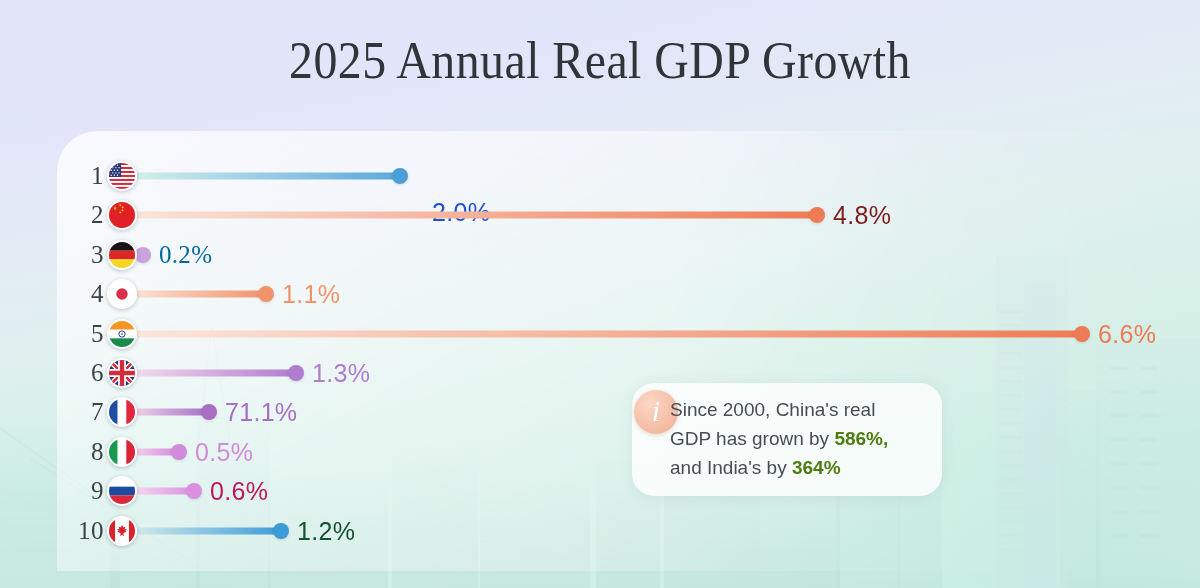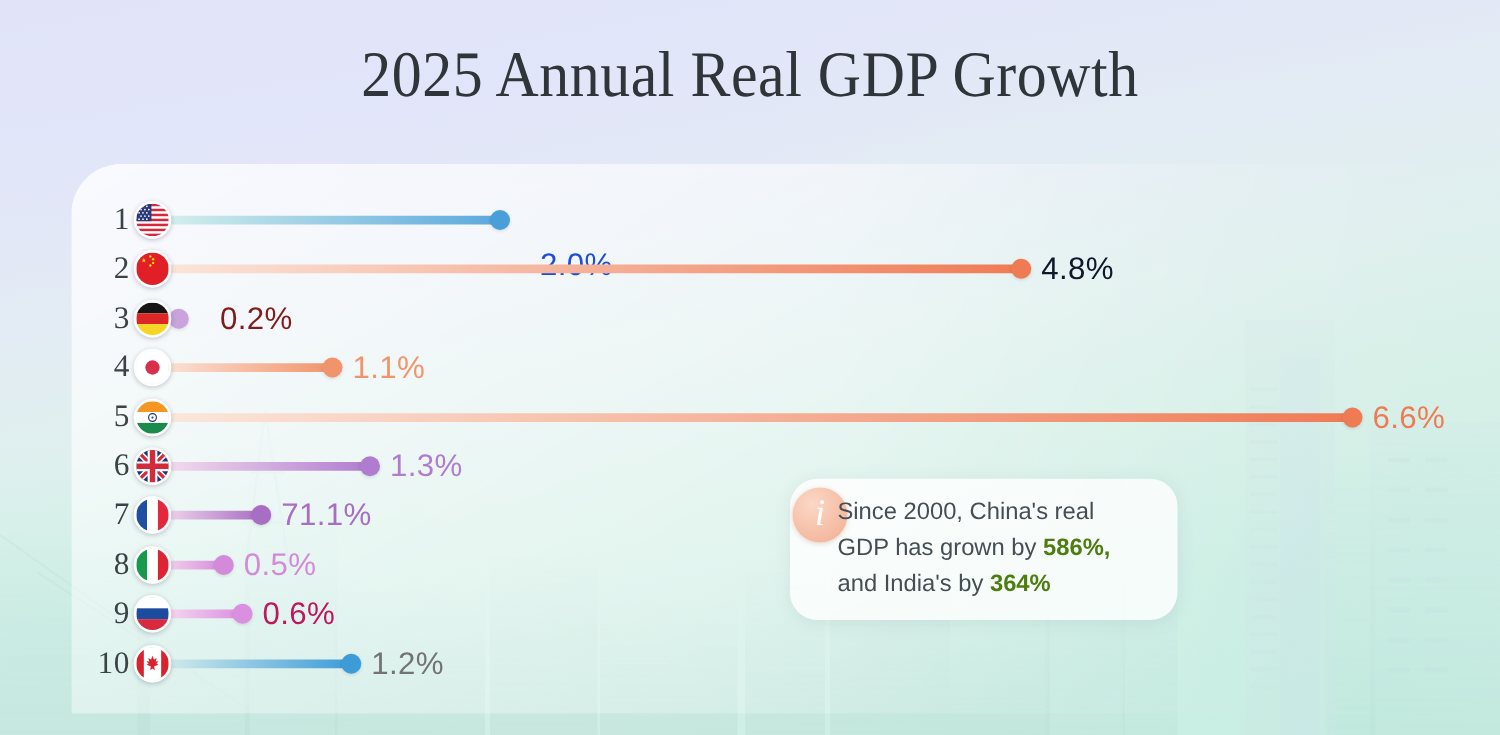--- a/index.html
+++ b/index.html
@@ -348,36 +348,36 @@
           <rect width="30" height="30" fill="#e01f26"></rect>
     <g fill="#ffdd00">
             <polygon points="7,5 8.5,9.2 5,6.6 9,6.6 5.5,9.2"></polygon>
     <circle cx="13" cy="3.6" r="1.1"></circle>
             <circle cx="15.6" cy="6.2" r="1.1"></circle>
             <circle cx="15.6" cy="9.6" r="1.1"></circle>
             <circle cx="13" cy="12" r="1.1"></circle>
           </g>
         </svg>
       </div>
-      <div class="value" style="left: 833px; color: #0f172a;">4.8%</div>
+      <div class="value" style="left: 833px; color: #7f1d1d;">4.8%</div>
     </div>
     <div class="row" style="top: 235.8px;">
       <div class="rank">3</div>
       <div class="track-wrap" style="width: 21px;">
         <div class="track" style="width: 21px; background: linear-gradient(to right, rgb(243, 228, 240) 0%, rgb(201, 163, 220) 100%);"></div>
         <div class="dot" style="left: 21px; background: rgb(201, 163, 220);"></div>
       </div>
       <div class="flag" title="Germany">
         <svg viewBox="0 0 30 30">
           <rect width="30" height="10" fill="#151515"></rect>
           <rect y="10" width="30" height="10" fill="#dd2727"></rect>
           <rect y="20" width="30" height="10" fill="#f6d625"></rect>
         </svg>
       </div>
-      <div class="value" style="left: 176px; color: #7f1d1d;">0.2%</div>
+      <div class="value" style="left: 159px; color: #0369a1; font-family: Liberation Serif, serif;">0.2%</div>
     </div>
     <div class="row" style="top: 275.2px;">
       <div class="rank">4</div>
       <div class="track-wrap" style="width: 144px;">
         <div class="track" style="width: 144px; background: linear-gradient(to right, rgb(251, 232, 222) 0%, rgb(242, 148, 107) 100%);"></div>
         <div class="dot" style="left: 144px; background: rgb(242, 148, 107);"></div>
       </div>
       <div class="flag" title="Japan">
         <svg viewBox="0 0 30 30">
           <rect width="30" height="30" fill="#ffffff"></rect>
@@ -472,21 +472,21 @@
         <div class="dot" style="left: 159px; background: rgb(61, 155, 216);"></div>
       </div>
       <div class="flag" title="Canada">
         <svg viewBox="0 0 30 30">
           <rect width="30" height="30" fill="#ffffff"></rect>
           <rect width="7" height="30" fill="#d8232f"></rect>
           <rect x="23" width="7" height="30" fill="#d8232f"></rect>
     <path d="M15 7.5 L16.3 11 L19 9.8 L17.9 13 L20.6 12.6 L18.6 15 L20.6 16 L16.6 17.2 L17.1 21 L15 19.4 L12.9 21 L13.4 17.2 L9.4 16 L11.4 15 L9.4 12.6 L12.1 13 L11 9.8 L13.7 11 Z" fill="#d8232f"></path>
         </svg>
       </div>
-      <div class="value" style="left: 297px; color: #737373;">1.2%</div>
+      <div class="value" style="left: 297px; color: #14532d;">1.2%</div>
     </div>
   </div>
 
 <div id="info-box">
   <div id="info-icon">
     <div id="info-icon-glyph">i</div>
   </div>
   <div id="info-text">
     <span>Since 2000, China's real</span><br>
     <span>GDP has grown by </span><b>586%,</b><br>

